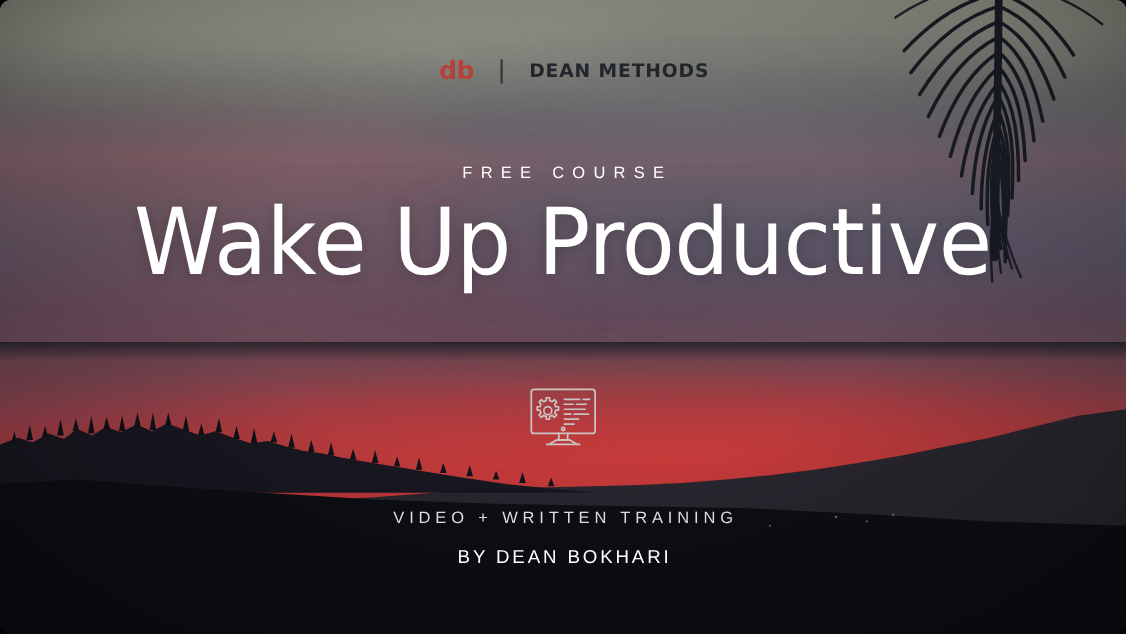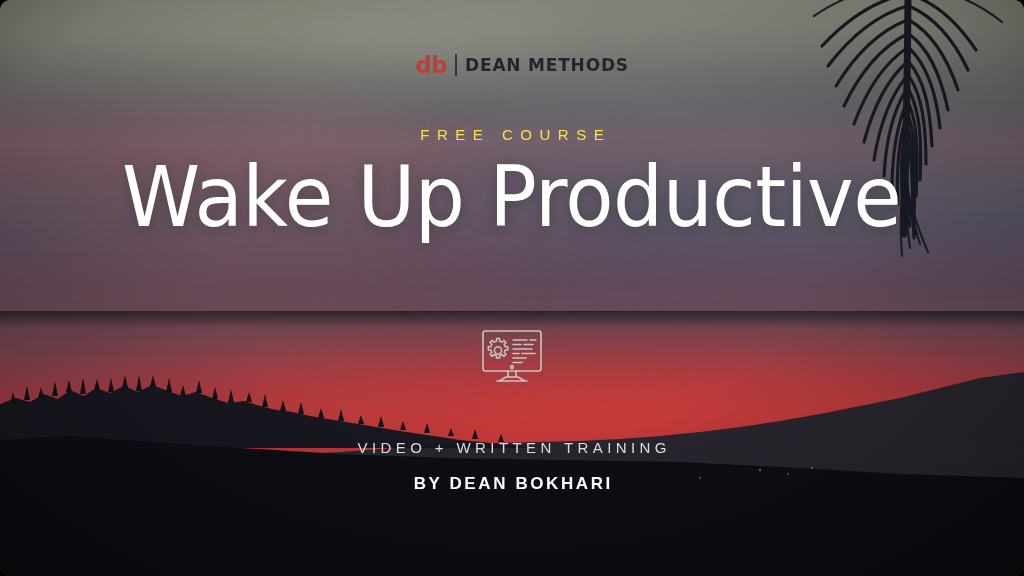--- a/index.html
+++ b/index.html
@@ -132,21 +132,21 @@
     display: flex;
     flex-direction: column;
     align-items: center;
     text-align: center;
   }
 
   
   .logo {
     display: flex;
     align-items: center;
-    gap: 8px;
+    gap: 24px;
     margin-top: 52px;
     height: 26px;
     margin-left: 20px;
   }
   .logo-mark {
     font-family: "DejaVu Sans", sans-serif;
     font-weight: bold;
     font-size: 23px;
     line-height: 1;
     color: #b5413a;
@@ -161,24 +161,24 @@
     font-family: "DejaVu Sans", sans-serif;
     font-weight: bold;
     font-size: 17px;
     line-height: 1;
     letter-spacing: 0.8px;
     color: #22252b;
   }
 
   
   .eyebrow {
-    margin-top: 48px;
+    margin-top: 71px;
     font-size: 15px;
     letter-spacing: 7.5px;
-    color: #fde047;
+    color: #ffffff;
     font-weight: 400;
     text-indent: 7.5px;
   }
 
   
   .headline {
     margin-top: 12px;
     font-family: "DejaVu Sans", sans-serif;
     font-size: 84px;
     line-height: 1.02;
@@ -220,21 +220,21 @@
     letter-spacing: 4.4px;
     color: #dcdddd;
     font-weight: 400;
     text-indent: 4.4px;
   }
   .footer-line-2 {
     margin-top: 18px;
     font-size: 17px;
     letter-spacing: 2.6px;
     color: #ffffff;
-    font-weight: 700;
+    font-weight: 400;
     text-indent: 2.6px;
   }
 </style>
 </head>
 <body>
 
 <div id="poster">
 
   <div class="sky"></div>
 

